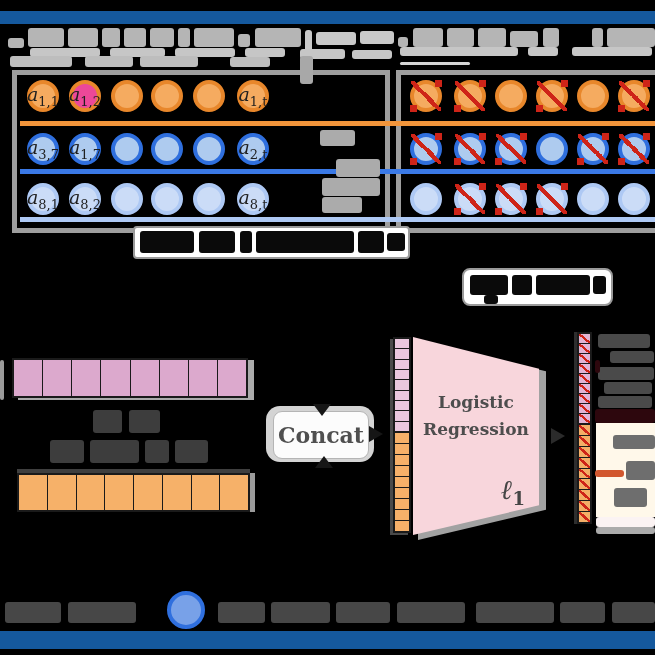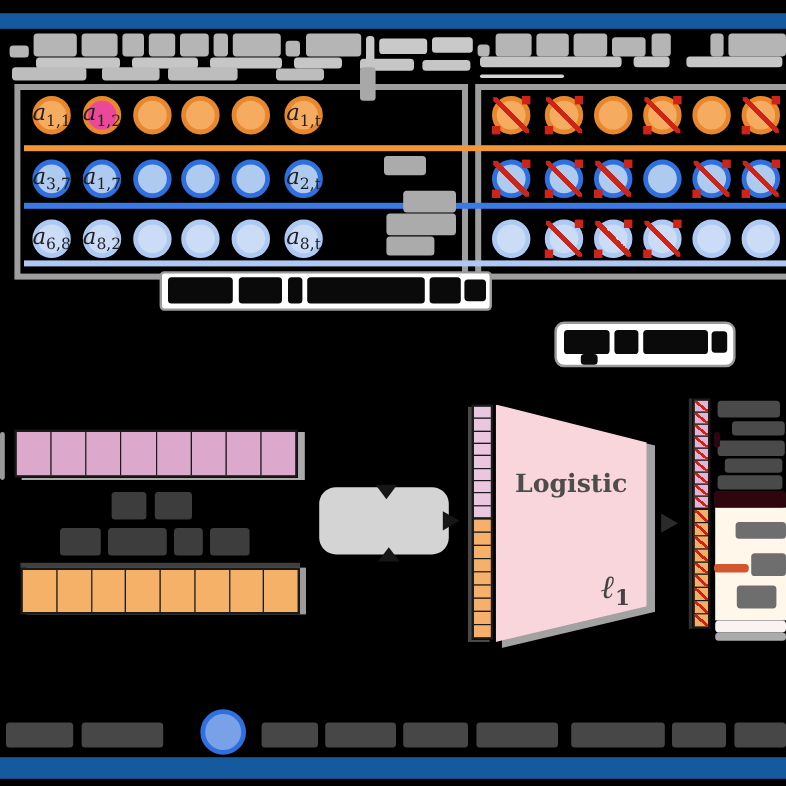--- a/index.html
+++ b/index.html
@@ -29,21 +29,21 @@
   .tri{position:absolute;width:0;height:0;z-index:7;}
   .tri-down{border-left:9px solid transparent;border-right:9px solid transparent;border-top:12px solid #161616;}
   .tri-up{border-left:9px solid transparent;border-right:9px solid transparent;border-bottom:12px solid #161616;}
   .tri-right{border-top:8px solid transparent;border-bottom:8px solid transparent;border-left:14px solid #161616;}
   .tri-right.dim{border-left-color:#2B2B2B;}
   .slab-shadow{position:absolute;left:418px;top:341px;width:128px;height:201px;background:#A2A2A2;
                clip-path:polygon(0 0,100% 15%,100% 84%,0 99%);z-index:4;}
   .slab{position:absolute;left:413px;top:337px;width:126px;height:198px;background:#F8D6DC;
         clip-path:polygon(0 0,100% 16%,100% 85%,0 100%);z-index:5;}
   .slab .lines{position:absolute;left:0;right:0;top:52px;text-align:center;font-weight:bold;
-               font-size:21px;line-height:27px;color:#4D4D4D;}
+               font-size:17px;line-height:27px;color:#4D4D4D;}
   .slab .lines .it{font-style:italic;}
   .slab .l1{position:absolute;right:14px;bottom:26px;font-size:27px;font-style:italic;color:#454545;font-weight:bold;}
   .slab .l1 sub{font-size:18px;font-style:normal;}
   .cream{position:absolute;left:596px;top:423px;width:62px;height:94px;background:#FFF8EA;z-index:3;}
   .legend-circ{position:absolute;left:167px;top:591px;width:30px;height:30px;border-radius:50%;
                background:#78A1E8;border:4px solid #2F6FDE;z-index:2;}
 </style>
 </head>
 <body>
 
@@ -57,25 +57,29 @@
 
   <div class="whitebox" style="left:133px;top:226px;width:277px;height:33px;"></div>
   <div class="whitebox" style="left:462px;top:268px;width:151px;height:38px;border-radius:8px;"></div>
 
   <div class="cream"></div>
 
   <div class="slab-shadow"></div>
   <div class="slab">
     <div class="lines">
       <div><span>Logistic</span></div>
+      <div><span>Regression</span></div>
     </div>
     <div class="l1"><span>ℓ</span><sub>1</sub></div>
   </div>
 
   <div class="concat-shadow"></div>
+  <div class="concat-box">
+    <span class="txt">Concat</span>
+  </div>
   <div class="tri tri-down" style="left:313px;top:404px;"></div>
   <div class="tri tri-up" style="left:315px;top:456px;"></div>
   <div class="tri tri-right" style="left:369px;top:426px;"></div>
   <div class="tri tri-right dim" style="left:551px;top:428px;"></div>
 
   <div class="legend-circ"></div>
 
 <div class="rowline" style="left: 20px; top: 121px; width: 638px; height: 5px; background: rgb(242, 149, 59);"></div>
     <div class="circ" style="left: 27px; top: 80px; width: 32px; height: 32px; background: rgb(245, 171, 96); border: 4px solid rgb(232, 135, 43);">
       <span class="lbl"><i>a</i><sub>1,1</sub></span>
@@ -127,21 +131,21 @@
     </div>
     <div class="circ" style="left: 536px; top: 133px; width: 32px; height: 32px; background: rgb(174, 203, 239); border: 4px solid rgb(47, 111, 222);"></div>
     <div class="circ" style="left: 577px; top: 133px; width: 32px; height: 32px; background: rgb(174, 203, 239); border: 4px solid rgb(47, 111, 222);">
       <div class="slash"></div>
     </div>
     <div class="circ" style="left: 618px; top: 133px; width: 32px; height: 32px; background: rgb(174, 203, 239); border: 4px solid rgb(47, 111, 222);">
       <div class="slash"></div>
     </div>
     <div class="rowline" style="left: 20px; top: 217px; width: 638px; height: 5px; background: rgb(174, 201, 244);"></div>
     <div class="circ" style="left: 27px; top: 183px; width: 32px; height: 32px; background: rgb(203, 220, 247); border: 4px solid rgb(174, 201, 244);">
-      <span class="lbl"><i>a</i><sub>6,8</sub></span>
+      <span class="lbl"><i>a</i><sub>8,1</sub></span>
     </div>
     <div class="circ" style="left: 69px; top: 183px; width: 32px; height: 32px; background: rgb(203, 220, 247); border: 4px solid rgb(174, 201, 244);">
       <span class="lbl"><i>a</i><sub>8,2</sub></span>
     </div>
     <div class="circ" style="left: 111px; top: 183px; width: 32px; height: 32px; background: rgb(203, 220, 247); border: 4px solid rgb(174, 201, 244);"></div>
     <div class="circ" style="left: 151px; top: 183px; width: 32px; height: 32px; background: rgb(203, 220, 247); border: 4px solid rgb(174, 201, 244);"></div>
     <div class="circ" style="left: 193px; top: 183px; width: 32px; height: 32px; background: rgb(203, 220, 247); border: 4px solid rgb(174, 201, 244);"></div>
     <div class="circ" style="left: 237px; top: 183px; width: 32px; height: 32px; background: rgb(203, 220, 247); border: 4px solid rgb(174, 201, 244);">
       <span class="lbl"><i>a</i><sub>8,t</sub></span>
     </div>

